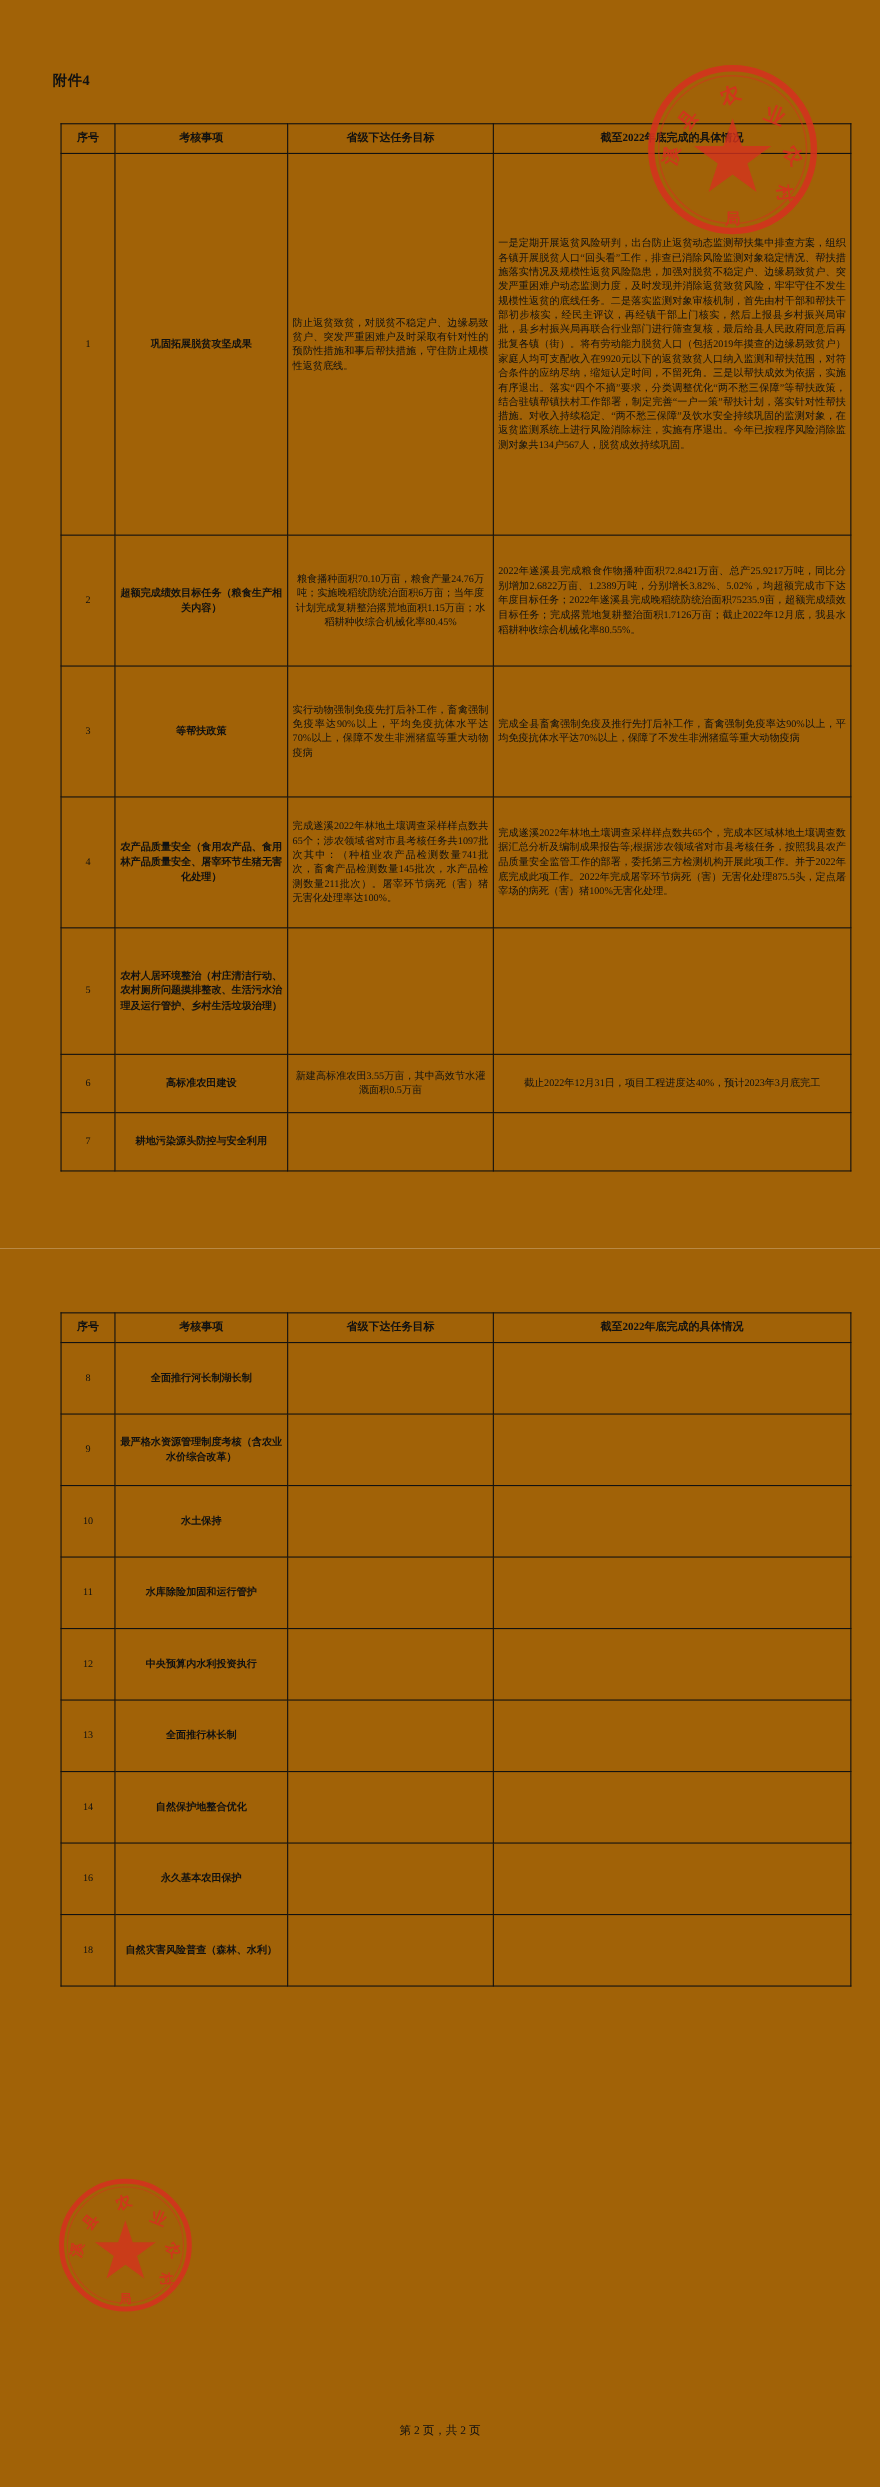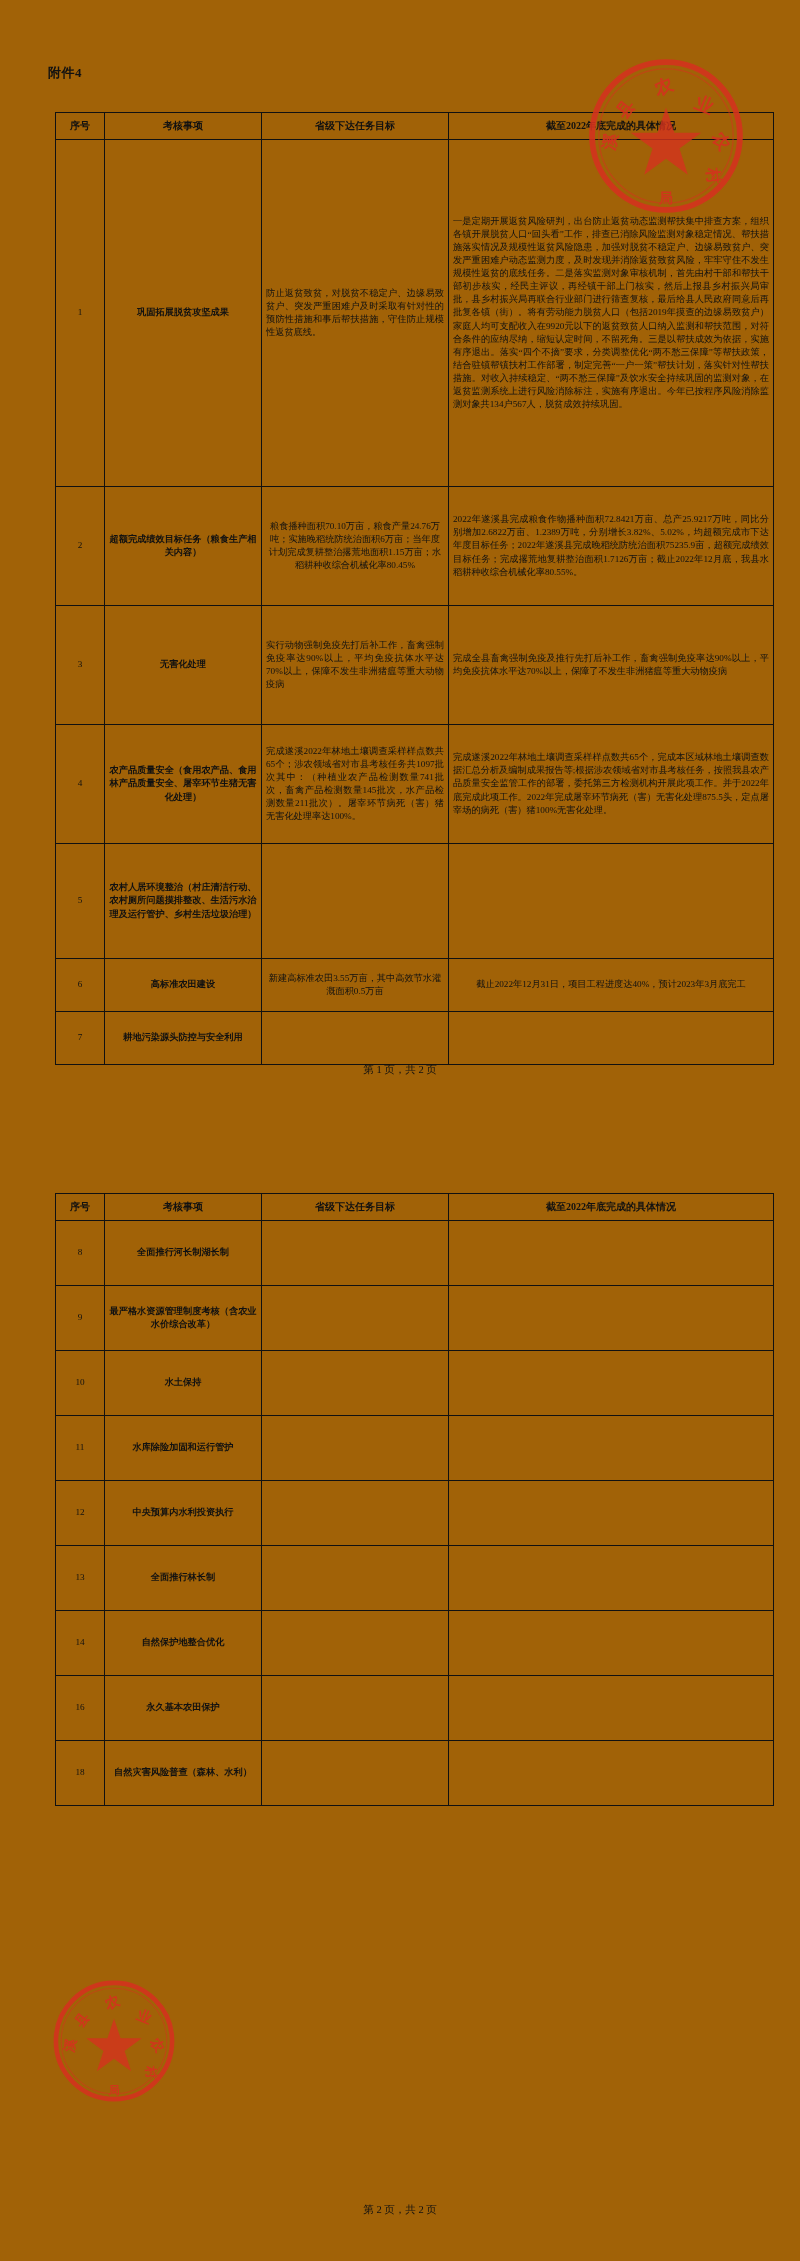--- a/index.html
+++ b/index.html
@@ -133,21 +133,21 @@
         <td class="c-done tall-1">一是定期开展返贫风险研判，出台防止返贫动态监测帮扶集中排查方案，组织各镇开展脱贫人口“回头看”工作，排查已消除风险监测对象稳定情况、帮扶措施落实情况及规模性返贫风险隐患，加强对脱贫不稳定户、边缘易致贫户、突发严重困难户动态监测力度，及时发现并消除返贫致贫风险，牢牢守住不发生规模性返贫的底线任务。二是落实监测对象审核机制，首先由村干部和帮扶干部初步核实，经民主评议，再经镇干部上门核实，然后上报县乡村振兴局审批，县乡村振兴局再联合行业部门进行筛查复核，最后给县人民政府同意后再批复各镇（街）。将有劳动能力脱贫人口（包括2019年摸查的边缘易致贫户）家庭人均可支配收入在9920元以下的返贫致贫人口纳入监测和帮扶范围，对符合条件的应纳尽纳，缩短认定时间，不留死角。三是以帮扶成效为依据，实施有序退出。落实“四个不摘”要求，分类调整优化“两不愁三保障”等帮扶政策，结合驻镇帮镇扶村工作部署，制定完善“一户一策”帮扶计划，落实针对性帮扶措施。对收入持续稳定、“两不愁三保障”及饮水安全持续巩固的监测对象，在返贫监测系统上进行风险消除标注，实施有序退出。今年已按程序风险消除监测对象共134户567人，脱贫成效持续巩固。</td>
       </tr>
       <tr>
         <td class="c-no   tall-2">2</td>
         <td class="c-item tall-2">超额完成绩效目标任务（粮食生产相关内容）</td>
         <td class="c-goal tall-2 center">粮食播种面积70.10万亩，粮食产量24.76万吨；实施晚稻统防统治面积6万亩；当年度计划完成复耕整治撂荒地面积1.15万亩；水稻耕种收综合机械化率80.45%</td>
         <td class="c-done tall-2">2022年遂溪县完成粮食作物播种面积72.8421万亩、总产25.9217万吨，同比分别增加2.6822万亩、1.2389万吨，分别增长3.82%、5.02%，均超额完成市下达年度目标任务；2022年遂溪县完成晚稻统防统治面积75235.9亩，超额完成绩效目标任务；完成撂荒地复耕整治面积1.7126万亩；截止2022年12月底，我县水稻耕种收综合机械化率80.55%。</td>
       </tr>
       <tr>
         <td class="c-no   tall-3">3</td>
-        <td class="c-item tall-3">无害化处理</td>
+        <td class="c-item tall-3">等帮扶政策</td>
         <td class="c-goal tall-3">实行动物强制免疫先打后补工作，畜禽强制免疫率达90%以上，平均免疫抗体水平达70%以上，保障不发生非洲猪瘟等重大动物疫病</td>
         <td class="c-done tall-3">完成全县畜禽强制免疫及推行先打后补工作，畜禽强制免疫率达90%以上，平均免疫抗体水平达70%以上，保障了不发生非洲猪瘟等重大动物疫病</td>
       </tr>
       <tr>
         <td class="c-no   tall-4">4</td>
         <td class="c-item tall-4">农产品质量安全（食用农产品、食用林产品质量安全、屠宰环节生猪无害化处理）</td>
         <td class="c-goal tall-4">完成遂溪2022年林地土壤调查采样样点数共65个；涉农领域省对市县考核任务共1097批次其中：（种植业农产品检测数量741批次，畜禽产品检测数量145批次，水产品检测数量211批次）。屠宰环节病死（害）猪无害化处理率达100%。</td>
         <td class="c-done tall-4">完成遂溪2022年林地土壤调查采样样点数共65个，完成本区域林地土壤调查数据汇总分析及编制成果报告等;根据涉农领域省对市县考核任务，按照我县农产品质量安全监管工作的部署，委托第三方检测机构开展此项工作。并于2022年底完成此项工作。2022年完成屠宰环节病死（害）无害化处理875.5头，定点屠宰场的病死（害）猪100%无害化处理。</td>
       </tr>
       <tr>
@@ -179,21 +179,20 @@
       <text x="100" y="48" text-anchor="middle" fill="#d5321e" font-size="22" font-family="'DejaVu Serif',serif" font-weight="bold" transform="rotate(-22 100 48)">农</text>
       <text x="143" y="70" text-anchor="middle" fill="#d5321e" font-size="22" font-family="'DejaVu Serif',serif" font-weight="bold" transform="rotate(22 143 70)">业</text>
       <text x="57" y="72" text-anchor="middle" fill="#d5321e" font-size="21" font-family="'DejaVu Serif',serif" font-weight="bold" transform="rotate(-52 57 72)">县</text>
       <text x="40" y="108" text-anchor="middle" fill="#d5321e" font-size="20" font-family="'DejaVu Serif',serif" font-weight="bold" transform="rotate(-78 40 108)">溪</text>
       <text x="160" y="110" text-anchor="middle" fill="#d5321e" font-size="21" font-family="'DejaVu Serif',serif" font-weight="bold" transform="rotate(56 160 110)">农</text>
       <text x="150" y="148" text-anchor="middle" fill="#d5321e" font-size="19" font-family="'DejaVu Serif',serif" font-weight="bold" transform="rotate(84 150 148)">村</text>
       <text x="100" y="180" text-anchor="middle" fill="#d5321e" font-size="17" font-family="'DejaVu Serif',serif" font-weight="bold">局</text>
     </svg>
   </div>
 
-  <div class="page-footer">第 1 页，共 2 页</div>
 </div>
 
 <div class="page page2">
 
   <table class="main p2">
     <thead>
       <tr>
         <th class="c-no">序号</th>
         <th class="c-item">考核事项</th>
         <th class="c-goal">省级下达任务目标</th>

